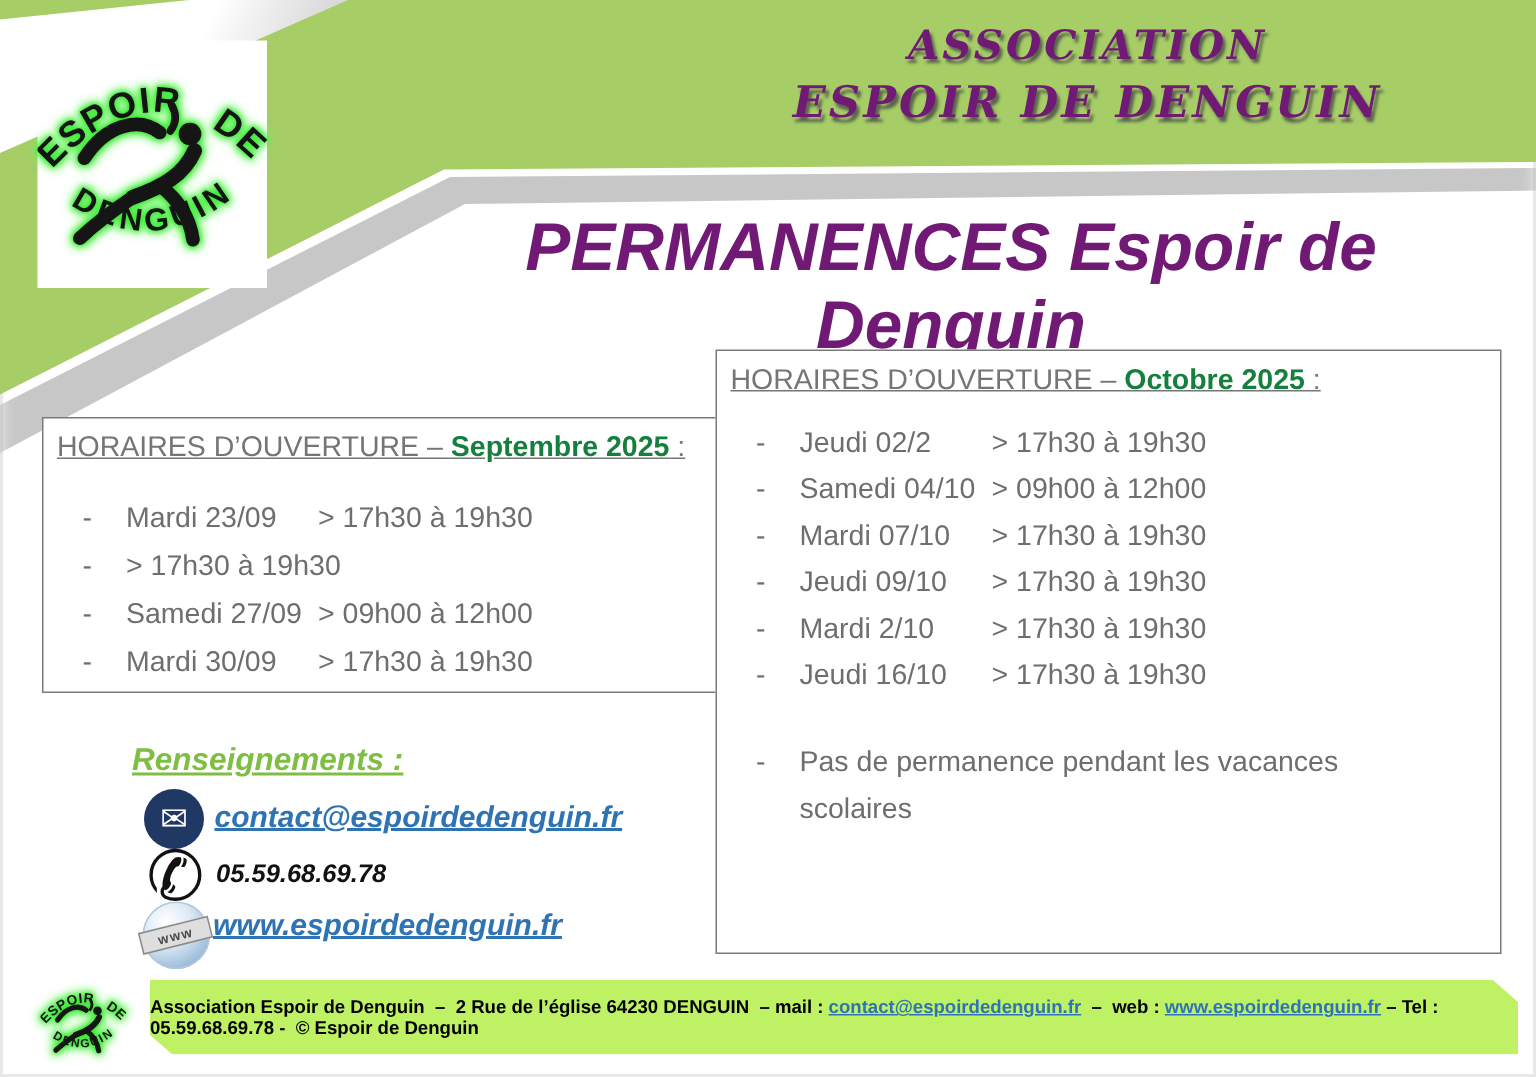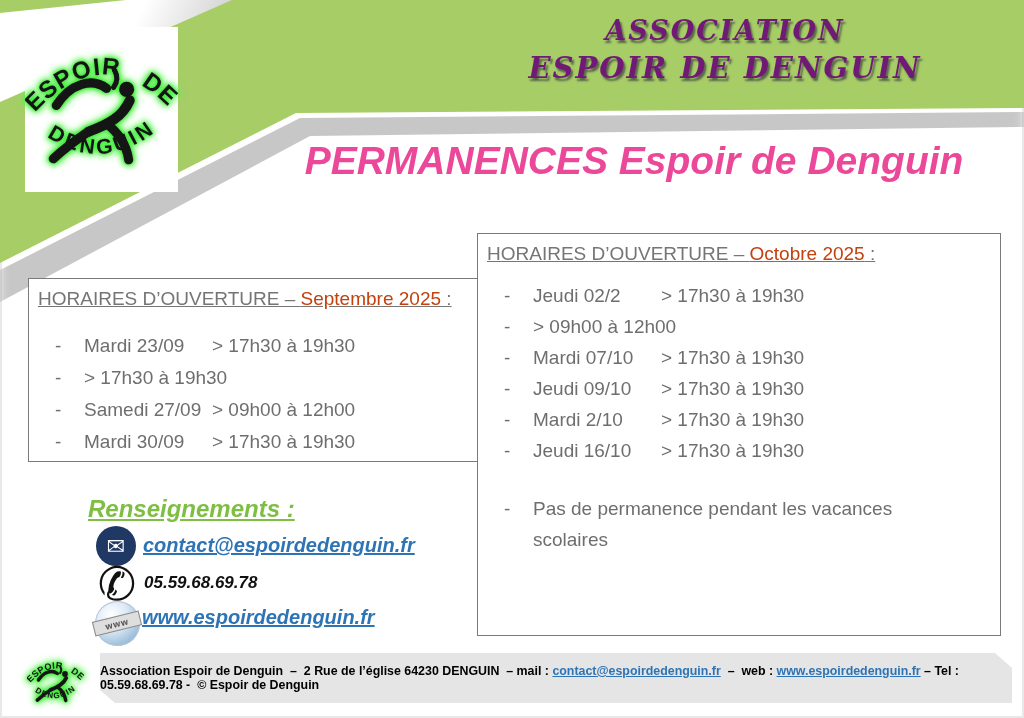--- a/index.html
+++ b/index.html
@@ -15,49 +15,49 @@
         clip-path:polygon(0 0,1024px 0,1024px 108px,296px 113px,0 263px);}
   .white-stripe{position:absolute;left:0;top:0;width:232px;height:106px;
         background:linear-gradient(115deg,#ffffff 52%,#c2c2c2 96%);
         clip-path:polygon(126px 0,232px 0,0 102px,0 13px);}
   .assoc{position:absolute;left:488px;top:12px;width:474px;text-align:center;color:#701a75;
         font-family:"DejaVu Serif",serif;font-style:italic;font-weight:bold;letter-spacing:2px;
         text-shadow:2px 3px 2px rgba(70,70,70,.78);}
   .assoc-line1{font-size:27px;line-height:38px;}
   .assoc-line2{font-size:29px;line-height:36px;}
   .main-title{position:absolute;left:258px;top:139px;width:752px;margin:0;text-align:center;
-        font-size:39px;font-style:italic;font-weight:700;color:#ec4899;letter-spacing:0;}
+        font-size:45px;font-style:italic;font-weight:700;color:#701a75;letter-spacing:0;}
 
   
   .logo{position:absolute;background:#ffffff;}
   .logo-main{left:25px;top:27px;width:153px;height:165px;}
   .logo-footer{left:27px;top:650px;width:57px;height:63px;}
   .logo svg{width:100%;height:100%;display:block;
         filter:drop-shadow(0 0 1.5px #37e431) drop-shadow(0 0 3px #37e431) drop-shadow(0 0 3px #7aff70);}
   .arc-text{font-family:"Liberation Sans",sans-serif;font-weight:bold;fill:#141414;}
 
   
   .sched-box{position:absolute;border:1px solid #7a7a7a;background:#ffffff;box-sizing:border-box;}
   .box-sep{left:28px;top:278px;width:510px;height:184px;}
   .box-oct{left:477px;top:233px;width:524px;height:403px;}
   .box-title{margin:9px 9px 0 9px;font-size:19px;font-weight:400;color:#757575;
         text-decoration:underline;white-space:nowrap;}
-  .box-title .month{font-weight:400;color:#c2410c;}
+  .box-title .month{font-weight:700;color:#15803d;}
   .items{margin-top:20px;}
   .box-oct .items{margin-top:15px;}
   .item{display:flex;font-size:19px;color:#6e6e6e;line-height:32px;padding-left:26px;white-space:pre;}
   .box-oct .item{line-height:31px;}
   .item .b{width:29px;flex:none;}
   .item .day{min-width:128px;}
   .note-row{display:flex;font-size:19px;color:#6e6e6e;line-height:31px;padding-left:26px;margin-top:27px;}
   .note-row .b{width:29px;flex:none;}
   .note-row .note-text{width:420px;}
 
   
-  .contact-heading{position:absolute;left:88px;top:495px;font-size:24px;font-weight:700;font-style:italic;
+  .contact-heading{position:absolute;left:88px;top:495px;font-size:21px;font-weight:700;font-style:italic;
         color:#7ebe42;text-decoration:underline;}
   .icon-mail{position:absolute;left:96px;top:526px;width:40px;height:40px;border-radius:50%;
         background:#1f3864;color:#ffffff;display:flex;align-items:center;justify-content:center;
         font-size:22px;font-family:"DejaVu Sans",sans-serif;}
   .icon-phone{position:absolute;left:93px;top:560px;width:48px;height:48px;display:flex;align-items:center;
         justify-content:center;font-size:46px;line-height:48px;color:#111;
         font-family:"DejaVu Sans",sans-serif;}
   .icon-globe{position:absolute;left:95px;top:601px;width:45px;height:45px;border-radius:50%;
         background:radial-gradient(circle at 35% 30%,#ffffff 0%,#dce9f5 38%,#9fc0dc 72%,#7ea8cc 100%);
         box-shadow:inset 0 0 0 1px #b5c6d8;}
@@ -65,21 +65,21 @@
         border:1px solid #8a8a8a;transform:rotate(-14deg);display:flex;align-items:center;
         justify-content:center;font-size:9px;font-weight:700;color:#4a4a4a;letter-spacing:1px;}
   .contact-link{position:absolute;font-size:20px;font-weight:700;font-style:italic;color:#2e74b5;
         text-decoration:underline;cursor:pointer;}
   .link-email{left:143px;top:534px;}
   .link-web{left:142px;top:606px;}
   .contact-phone{position:absolute;left:144px;top:573px;font-size:17px;font-weight:700;font-style:italic;
         color:#111;}
 
   
-  .footer-bar{position:absolute;left:100px;top:653px;width:912px;height:50px;background:#e5e5e5;
+  .footer-bar{position:absolute;left:100px;top:653px;width:912px;height:50px;background:#bef264;
         clip-path:polygon(0 0,895px 0,912px 15px,912px 50px,15px 50px,0 37px);
         display:flex;align-items:center;justify-content:flex-end;}
   .footer-text{font-size:12.4px;font-weight:700;color:#000;white-space:pre-wrap;}
   .footer-text .flink{color:#2e74b5;text-decoration:underline;cursor:pointer;}
 </style>
 </head>
 <body>
 
 <div class="page">
 
@@ -126,21 +126,21 @@
       <div class="item"><span class="b">-</span><span class="time">&gt; 17h30 à 19h30</span></div>
       <div class="item"><span class="b">-</span><span class="day">Samedi 27/09 </span><span class="time">&gt; 09h00 à 12h00</span></div>
       <div class="item"><span class="b">-</span><span class="day">Mardi 30/09</span><span class="time">&gt; 17h30 à 19h30</span></div>
     </div>
   </div>
 
   <div class="sched-box box-oct">
     <div class="box-title"><span>HORAIRES D’OUVERTURE – </span><span class="month">Octobre 2025</span><span> :</span></div>
     <div class="items">
       <div class="item"><span class="b">-</span><span class="day">Jeudi 02/2</span><span class="time">&gt; 17h30 à 19h30</span></div>
-      <div class="item"><span class="b">-</span><span class="time">&gt; 09h00 à 12h00</span></div>
+      <div class="item"><span class="b">-</span><span class="day">Samedi 04/10 </span><span class="time">&gt; 09h00 à 12h00</span></div>
       <div class="item"><span class="b">-</span><span class="day">Mardi 07/10</span><span class="time">&gt; 17h30 à 19h30</span></div>
       <div class="item"><span class="b">-</span><span class="day">Jeudi 09/10</span><span class="time">&gt; 17h30 à 19h30</span></div>
       <div class="item"><span class="b">-</span><span class="day">Mardi 2/10</span><span class="time">&gt; 17h30 à 19h30</span></div>
       <div class="item"><span class="b">-</span><span class="day">Jeudi 16/10</span><span class="time">&gt; 17h30 à 19h30</span></div>
     </div>
     <div class="note-row">
         <span class="b">-</span>
         <span class="note-text">Pas de permanence pendant les vacances scolaires</span>
       </div>
   </div>

